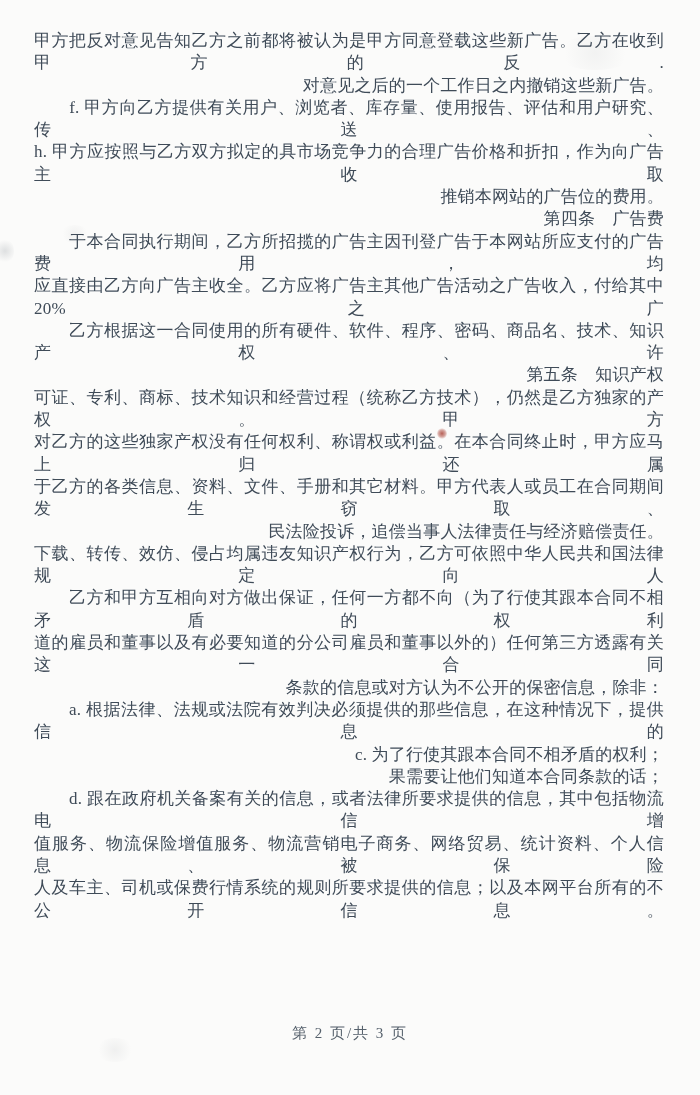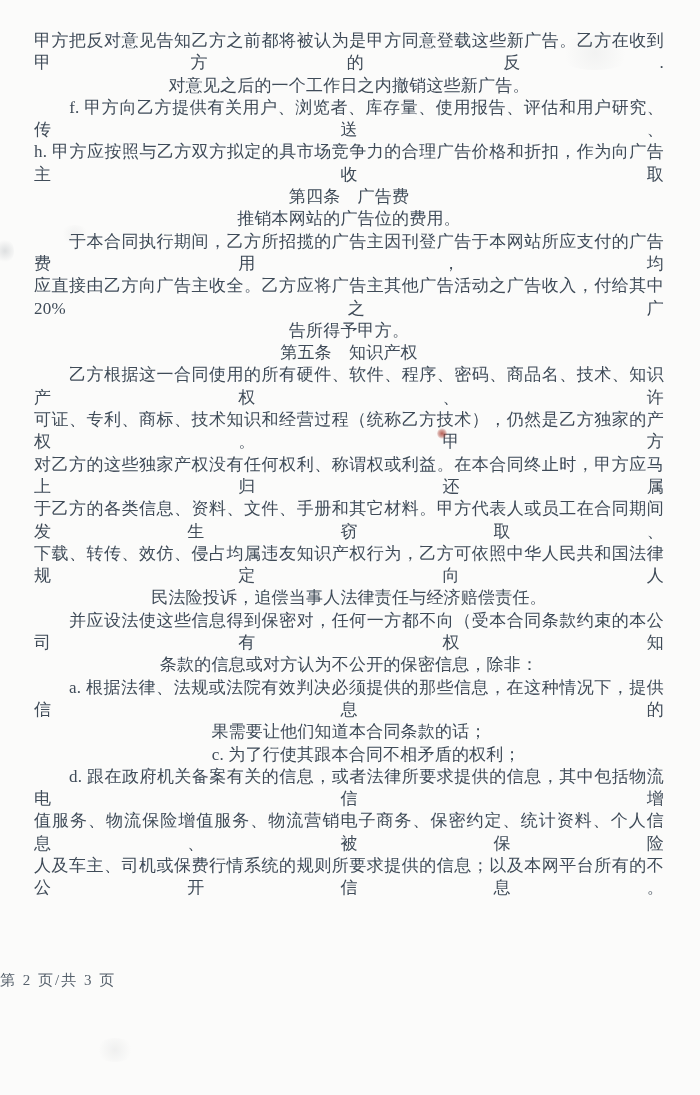--- a/index.html
+++ b/index.html
@@ -18,33 +18,33 @@
     position:absolute;
     top:30px;left:34px;
     width:630px;
     color:var(--ink,#3f4b58);
     font-size:17px;
     line-height:22.3px;
     letter-spacing:0.2px;
   }
   .line{
     min-height:22.3px;
-    text-align:center;
+    text-align:right;
     white-space:normal;
   }
   .line.full{
     text-align:justify;
     text-align-last:justify;
     text-justify:inter-ideograph;
   }
   .footer{
     position:absolute;
-    top:971px;left:0;
+    top:1024px;left:0;
     width:700px;
-    text-align:left;
+    text-align:center;
     font-size:15px;
     letter-spacing:2px;
     color:var(--footer-ink,#56616c);
   }
   .red-dot{
     position:absolute;
     left:437px;top:428px;
     width:10px;height:11px;
     border-radius:50%;
     background:radial-gradient(circle at 50% 50%, var(--redmark,#a63a2e) 0%, rgba(166,58,46,0.55) 45%, rgba(166,58,46,0) 75%);
@@ -66,36 +66,36 @@
 <div class="page" style="--paper: #fbfbfa; --ink: #3f4b58; --footer-ink: #56616c; --redmark: #a63a2e;">
   <div class="smudge s1"></div>
   <div class="smudge s2"></div>
   <div class="smudge s3"></div>
   <div class="smudge s4"></div>
   <div class="doc">
       <div class="line full">甲方把反对意见告知乙方之前都将被认为是甲方同意登载这些新广告。乙方在收到甲方的反.</div>
       <div class="line">对意见之后的一个工作日之内撤销这些新广告。</div>
       <div class="line full">　　f. 甲方向乙方提供有关用户、浏览者、库存量、使用报告、评估和用户研究、传送、</div>
       <div class="line full">h. 甲方应按照与乙方双方拟定的具市场竞争力的合理广告价格和折扣，作为向广告主收取</div>
+      <div class="line">推销本网站的广告位的费用。</div>
       <div class="line">第四条　广告费</div>
-      <div class="line">推销本网站的广告位的费用。</div>
       <div class="line full">　　于本合同执行期间，乙方所招揽的广告主因刊登广告于本网站所应支付的广告费用，均</div>
       <div class="line full">应直接由乙方向广告主收全。乙方应将广告主其他广告活动之广告收入，付给其中 20%之广</div>
-      <div class="line">告所得予甲方。</div>
+      <div class="line full">　　乙方根据这一合同使用的所有硬件、软件、程序、密码、商品名、技术、知识产权、许</div>
       <div class="line">第五条　知识产权</div>
-      <div class="line full">　　乙方根据这一合同使用的所有硬件、软件、程序、密码、商品名、技术、知识产权、许</div>
       <div class="line full">可证、专利、商标、技术知识和经营过程（统称乙方技术），仍然是乙方独家的产权。甲方</div>
       <div class="line full">对乙方的这些独家产权没有任何权利、称谓权或利益。在本合同终止时，甲方应马上归还属</div>
       <div class="line full">于乙方的各类信息、资料、文件、手册和其它材料。甲方代表人或员工在合同期间发生窃取、</div>
+      <div class="line">民法险投诉，追偿当事人法律责任与经济赔偿责任。</div>
       <div class="line full">下载、转传、效仿、侵占均属违友知识产权行为，乙方可依照中华人民共和国法律规定向人</div>
-      <div class="line">民法险投诉，追偿当事人法律责任与经济赔偿责任。</div>
-      <div class="line full">　　并应设法使这些信息得到保密对，任何一方都不向（受本合同条款约束的本公司有权知</div>
+      <div class="line full">　　乙方和甲方互相向对方做出保证，任何一方都不向（为了行使其跟本合同不相矛盾的权利</div>
+      <div class="line full">道的雇员和董事以及有必要知道的分公司雇员和董事以外的）任何第三方透露有关这一合同</div>
       <div class="line">条款的信息或对方认为不公开的保密信息，除非：</div>
       <div class="line full">　　a. 根据法律、法规或法院有效判决必须提供的那些信息，在这种情况下，提供信息的</div>
+      <div class="line">　　c. 为了行使其跟本合同不相矛盾的权利；</div>
       <div class="line">果需要让他们知道本合同条款的话；</div>
-      <div class="line">　　c. 为了行使其跟本合同不相矛盾的权利；</div>
       <div class="line full">　　d. 跟在政府机关备案有关的信息，或者法律所要求提供的信息，其中包括物流电信增</div>
-      <div class="line full">值服务、物流保险增值服务、物流营销电子商务、保密约定、统计资料、个人信息、被保险</div>
+      <div class="line full">值服务、物流保险增值服务、物流营销电子商务、网络贸易、统计资料、个人信息、被保险</div>
       <div class="line full">人及车主、司机或保费行情系统的规则所要求提供的信息；以及本网平台所有的不公开信息。</div>
     </div>
   <div class="red-dot"></div>
   <div class="footer">第 2 页/共 3 页</div>
 </div>
 
 </body></html>

